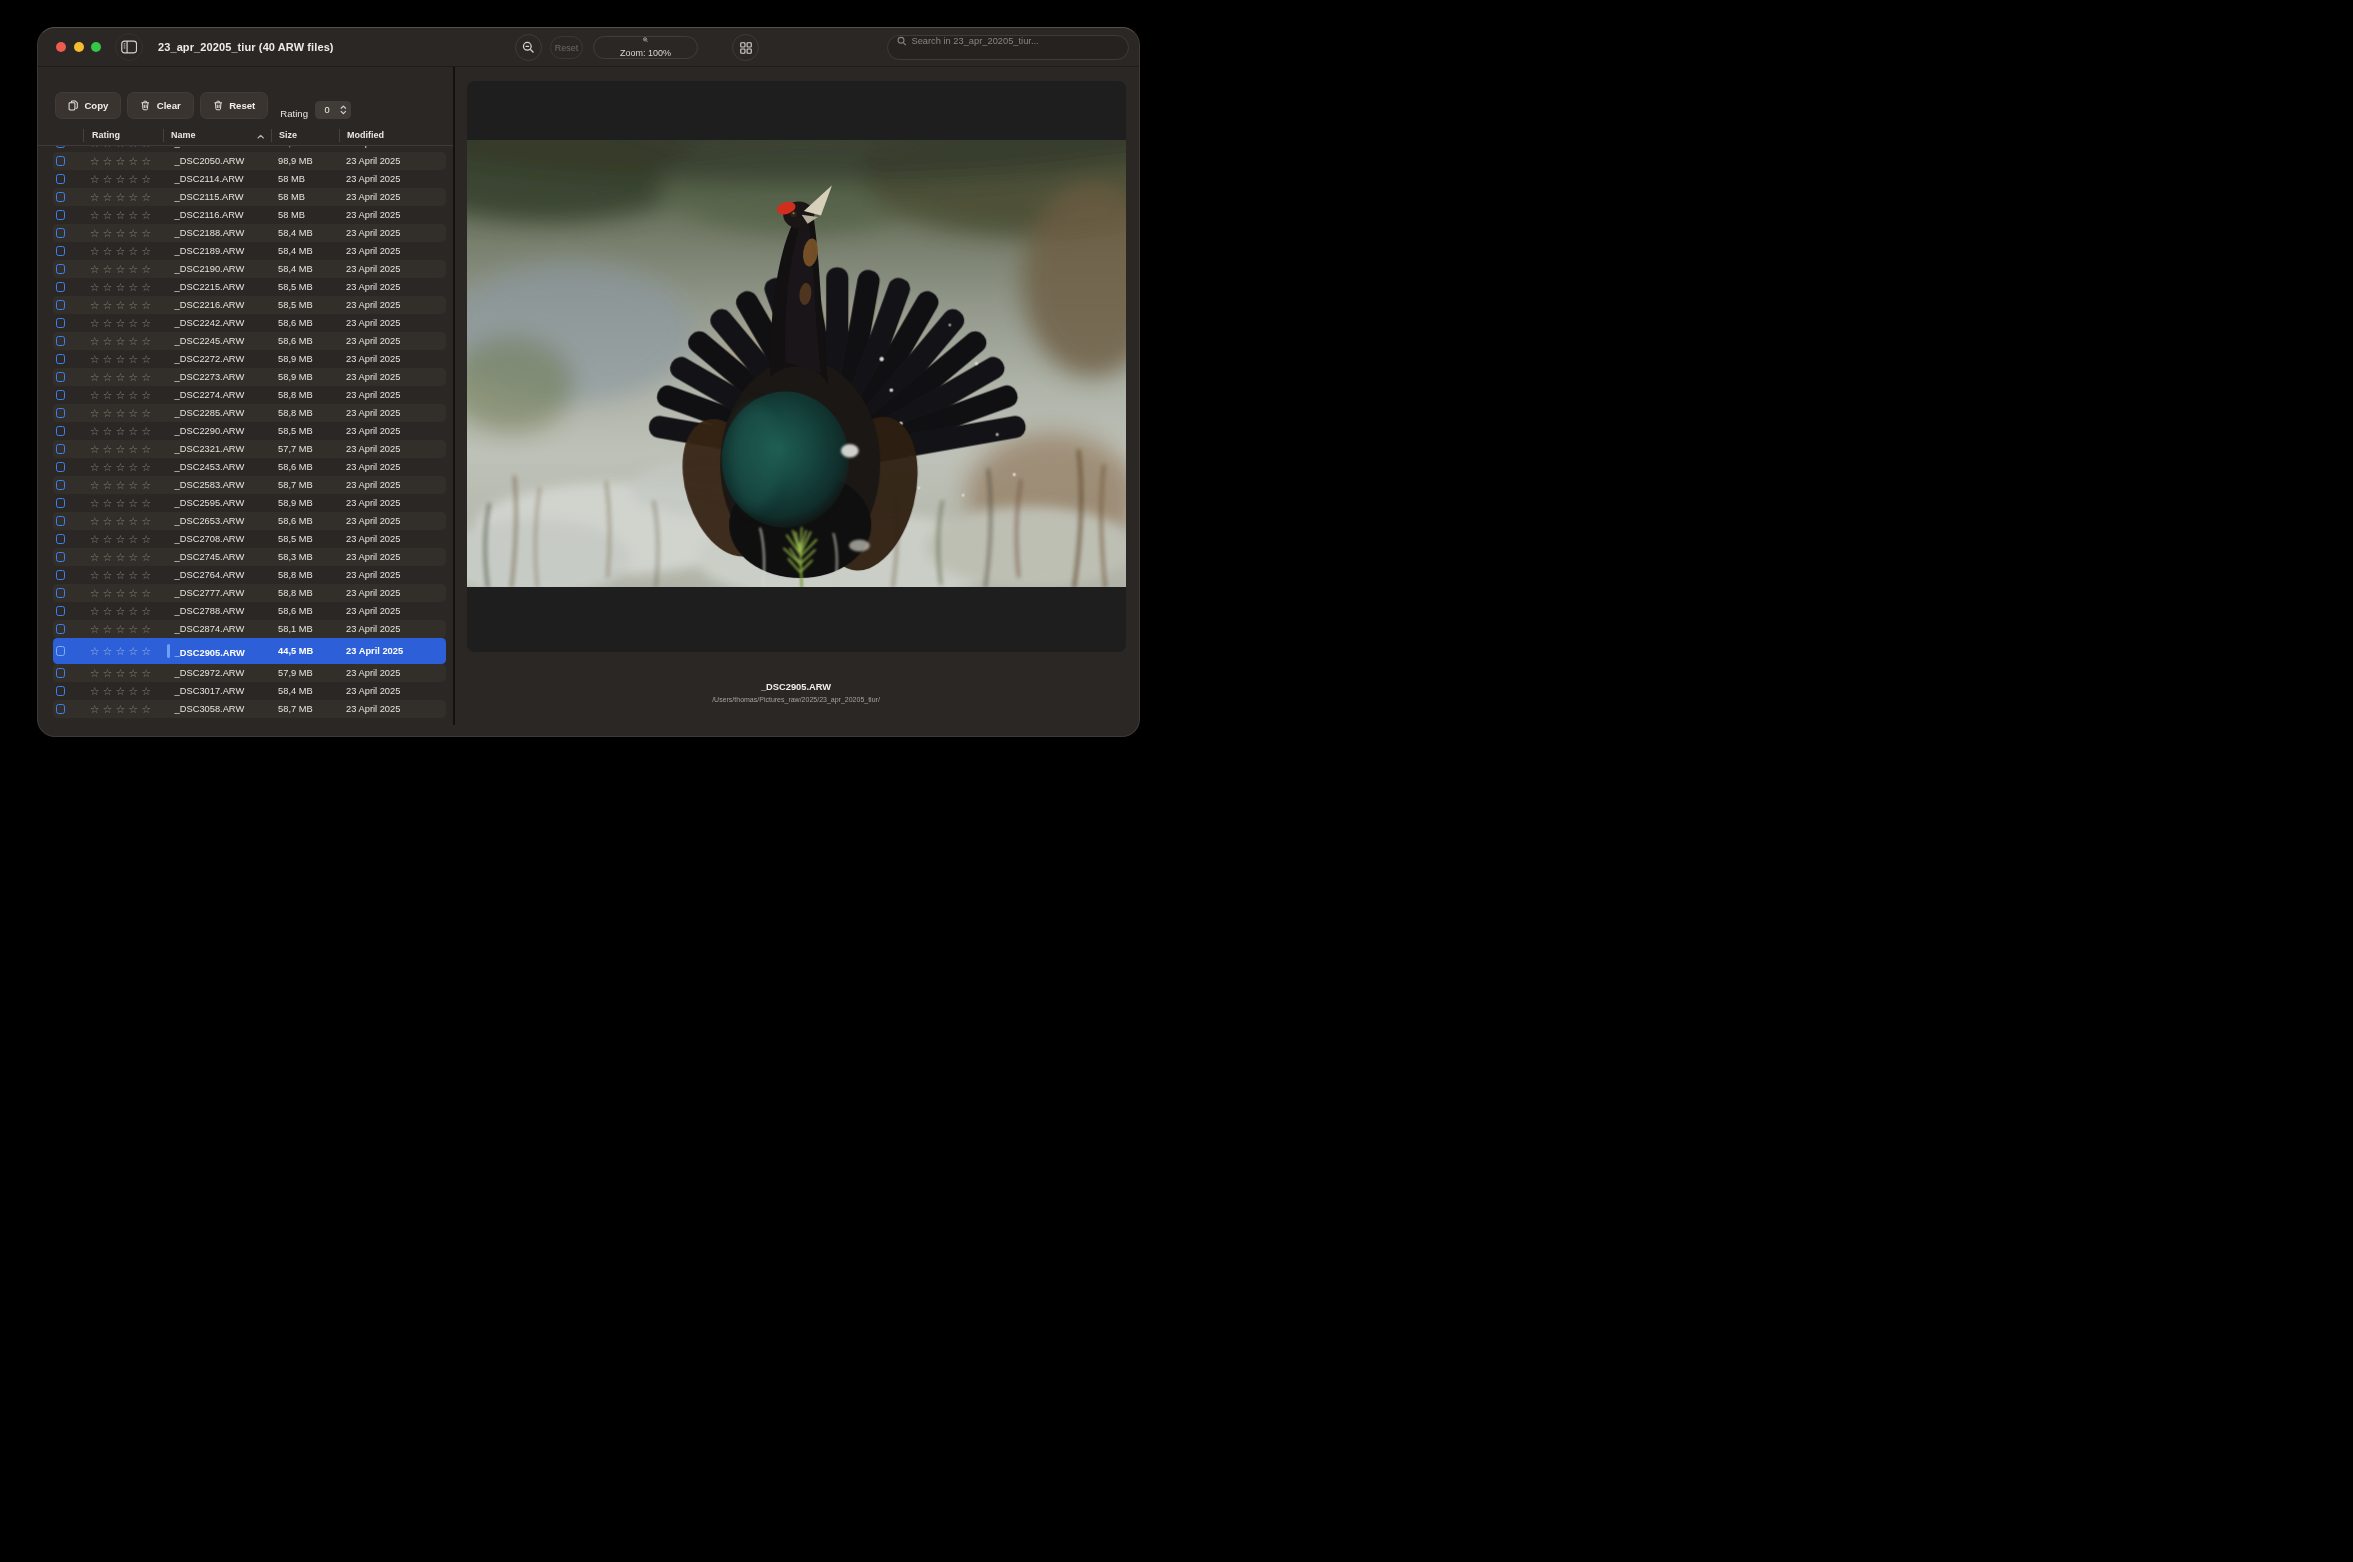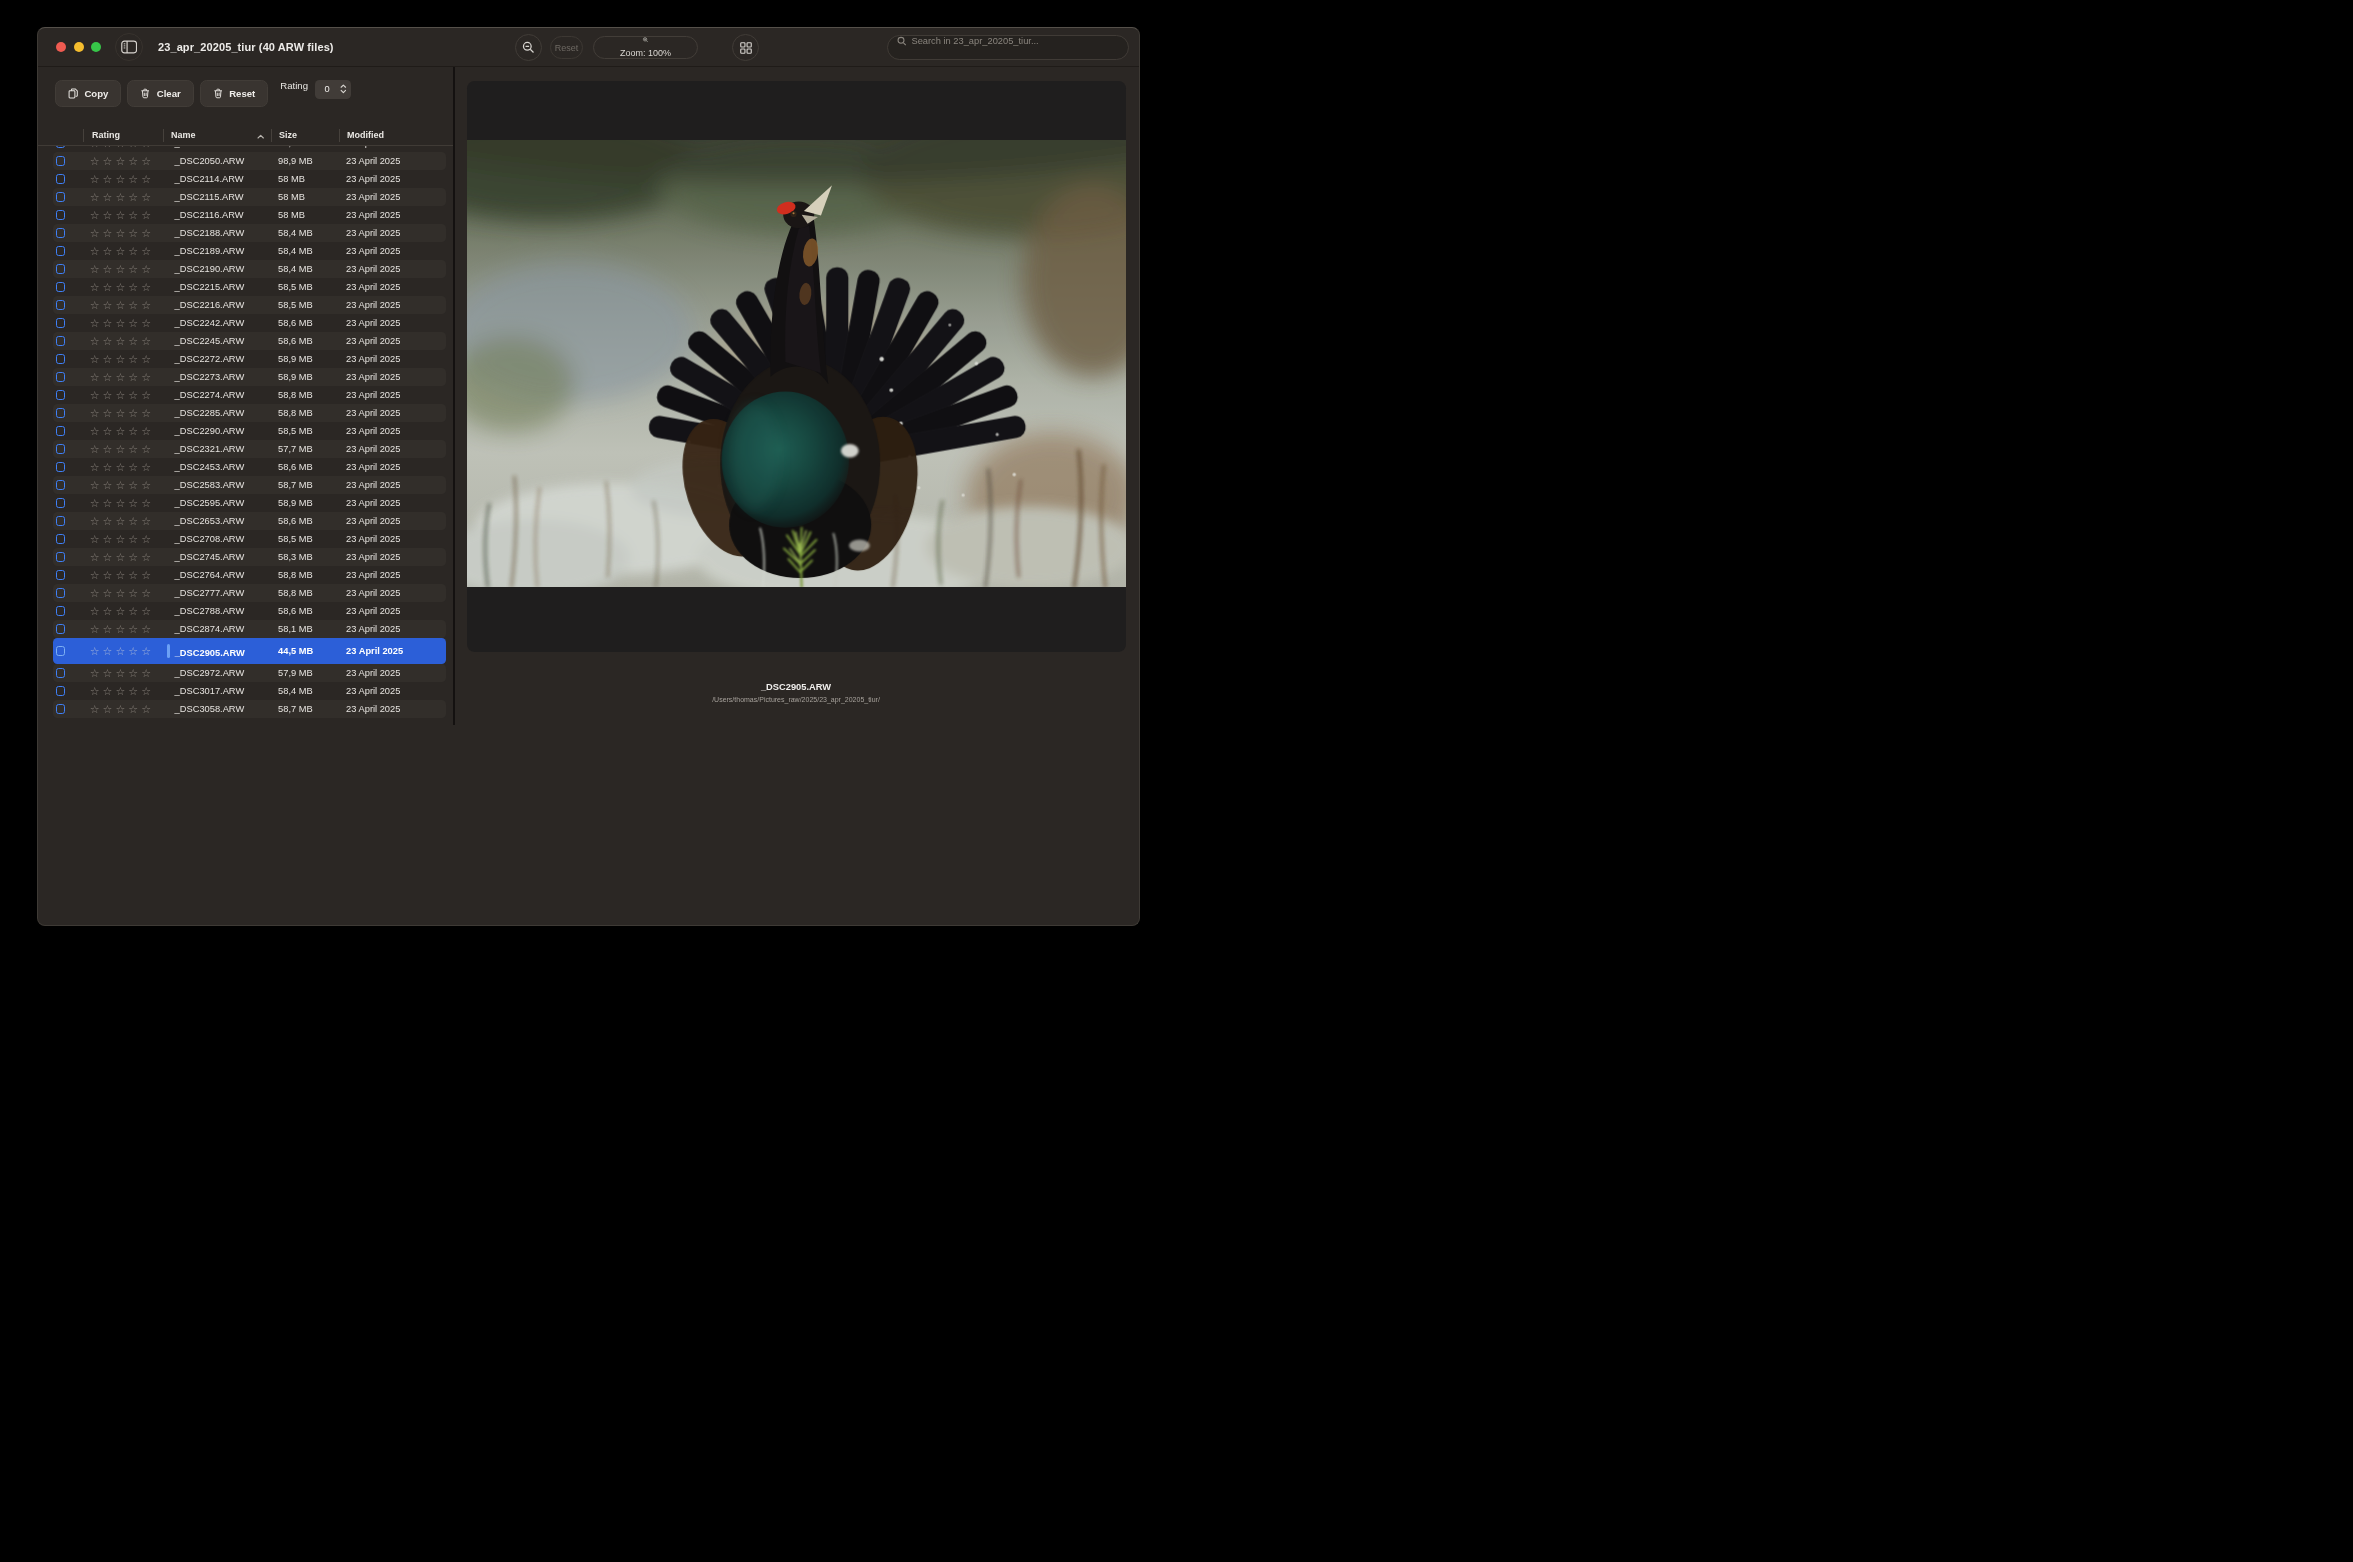--- a/index.html
+++ b/index.html
@@ -1,19 +1,19 @@
 <!DOCTYPE html>
 <html style="font-size:12px"><head>
 <meta charset="utf-8">
 <style>
   * { box-sizing: border-box; margin: 0; padding: 0; }
   html,body { width:1177px; height:781px; background:#000; overflow:hidden;
     font-family:"Liberation Sans","DejaVu Sans",sans-serif; }
-  .window { position:absolute; left:37px; top:27px; width:1103px; height:899px;
-    background:#2b2724; border-radius:8px; border:0.7px solid #3e3a35; border-top-color:#55504a;
+  .window { position:absolute; left:37px; top:27px; width:1103px; height:710px;
+    background:#2b2724; border-radius:18px; border:0.7px solid #3e3a35; border-top-color:#55504a;
     box-shadow:0 18px 52px rgba(0,0,0,.6); overflow:hidden; }
   
   .titlebar { position:relative; height:39px; border-bottom:0.7px solid #1f1b18; }
   .tl { position:absolute; top:14px; width:10.4px; height:10.4px; border-radius:50%; }
   .tl.red{ left:18px; background:#ef5b51; } .tl.yel{ left:36px; background:#f5bd2e; }
   .tl.grn{ left:53px; background:#37c649; }
   .sidebar-btn{ position:absolute; left:77px; top:5.2px; width:28px; height:28px; border-radius:50%;
     border:0.7px solid #38332e; display:flex; align-items:center; justify-content:center; color:#d7d3ce; }
   .win-title{ position:absolute; left:120px; top:12.6px; font-size:11px; font-weight:700; color:#edebe8; letter-spacing:0.1px;}
   .tb-circle{ position:absolute; top:6px; width:27px; height:27px; border-radius:50%;
@@ -30,21 +30,21 @@
     font-size:9.3px; width:100%; font-family:inherit;}
   .searchbox input::placeholder{ color:#8a857e; }
   
   .body{ position:relative; display:flex; height:658px; }
   .left-pane{ position:relative; width:415px; height:100%; }
   .vdivider{ width:1.5px; background:#141110; }
   .right-pane{ position:relative; flex:1; }
   
   .topblock{ position:absolute; z-index:3; top:0; left:0; right:0; height:79px;
     background:#2b2724; border-bottom:0.7px solid #403b36; }
-  .actions{ position:absolute; top:13px; left:17px; display:flex; align-items:flex-start; }
+  .actions{ position:absolute; top:25px; left:17px; display:flex; align-items:flex-end; }
   .act-btn{ height:27px; background:#393430; border:0.7px solid #413c37; border-radius:6.7px;
     display:flex; align-items:center; justify-content:center; gap:6px; padding:0 12px;
     color:#f0eeeb; font-size:9.6px; font-weight:700; margin-right:6px;}
   .act-btn svg{ color:#e8e5e1; }
   .rating-label{ font-size:9.6px; color:#e8e6e2; margin:0 7.4px 0 6px; }
   .stepper{ width:36px; height:18.5px; background:#413c38; border-radius:4.4px; display:flex;
     align-items:center; justify-content:space-between; padding:0 4.4px 0 9px; color:#f0eeeb; font-size:9.3px;}
   
   .thead{ position:absolute; bottom:0; left:15px; width:393px; height:18px; font-size:9px;
     font-weight:700; color:#e9e7e3; }

